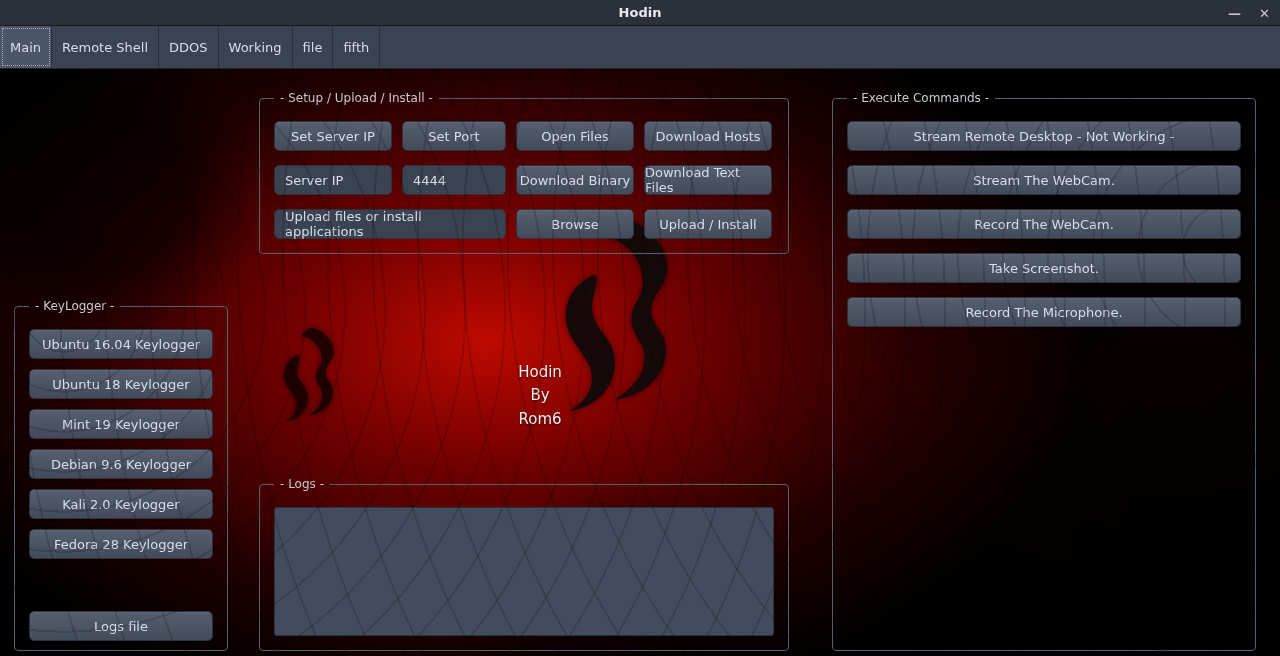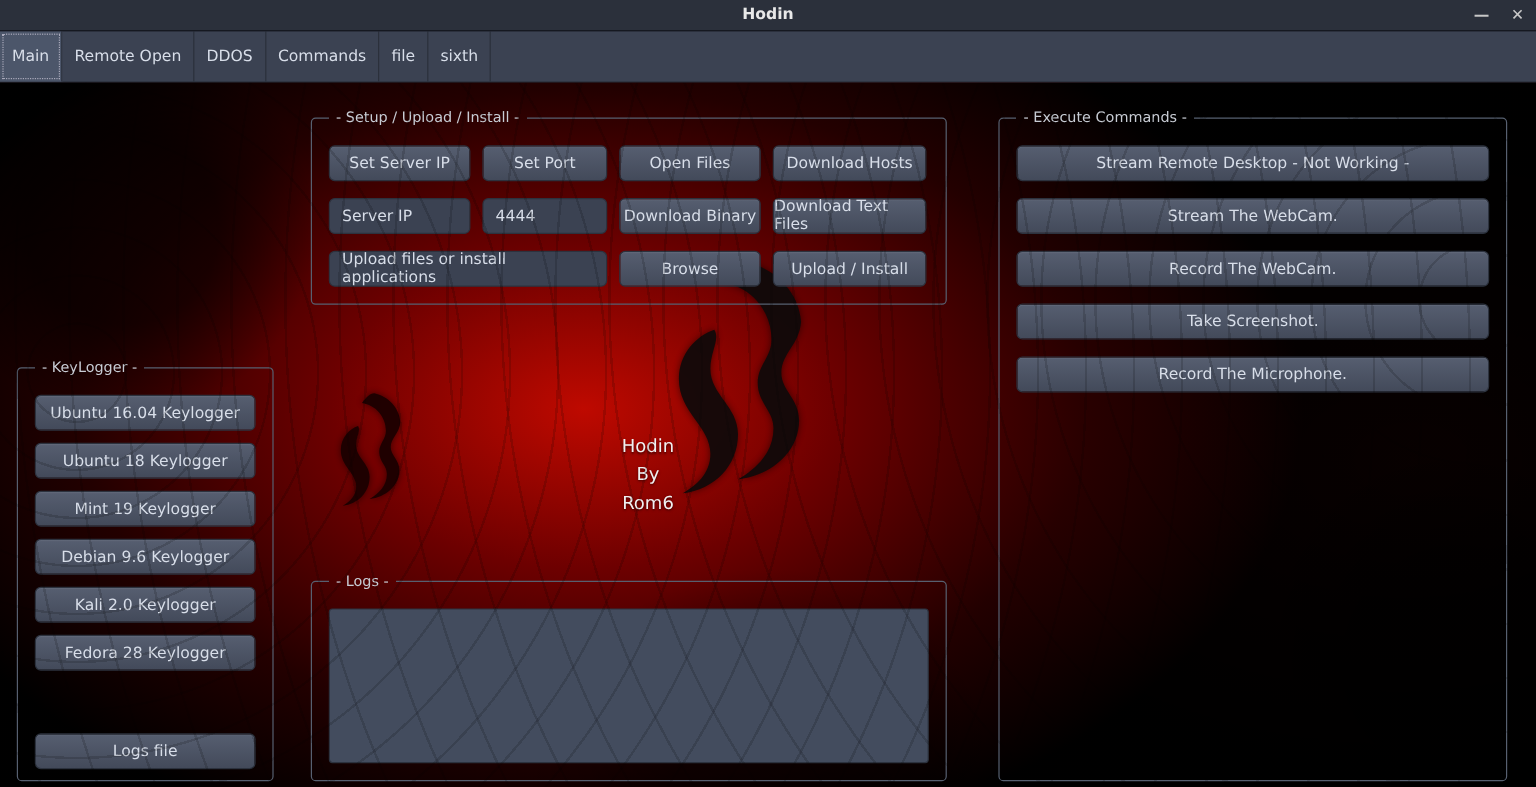--- a/index.html
+++ b/index.html
@@ -124,25 +124,25 @@
 <div class="titlebar">
   <span>Hodin</span>
   <div class="controls">
     <span>—</span>
     <span>✕</span>
   </div>
 </div>
 
 <div class="tabbar">
   <div class="tab active">Main</div>
-  <div class="tab">Remote Open</div>
+  <div class="tab">Remote Shell</div>
   <div class="tab">DDOS</div>
-  <div class="tab">Commands</div>
+  <div class="tab">Working</div>
   <div class="tab">file</div>
-  <div class="tab">sixth</div>
+  <div class="tab">fifth</div>
 </div>
 
 <div class="viewport">
 
   <svg class="dragon big" viewBox="0 0 100 140">
     <path d="M55 6c14 3 26 15 27 30-1 12-10 16-10 26 0 9 9 13 9 24 0 16-14 28-31 30 10-6 18-14 18-26 0-9-8-13-8-23 0-9 7-13 7-22C67 30 56 18 42 16c5-6 8-10 13-10zM38 40c-9 3-18 12-18 25 0 17 16 24 16 38 0 10-7 16-14 20 16-2 28-14 28-30 0-14-14-20-14-33 0-9 5-15 2-20zM70 22c5 1 9 5 10 10-5-3-9-5-14-4 2-3 2-4 4-6z" fill="#0a0a0a"></path>
   </svg>
   <svg class="dragon small" viewBox="0 0 100 140">
     <path d="M55 6c14 3 26 15 27 30-1 12-10 16-10 26 0 9 9 13 9 24 0 16-14 28-31 30 10-6 18-14 18-26 0-9-8-13-8-23 0-9 7-13 7-22C67 30 56 18 42 16c5-6 8-10 13-10zM38 40c-9 3-18 12-18 25 0 17 16 24 16 38 0 10-7 16-14 20 16-2 28-14 28-30 0-14-14-20-14-33 0-9 5-15 2-20z" fill="#160000"></path>
   </svg>

